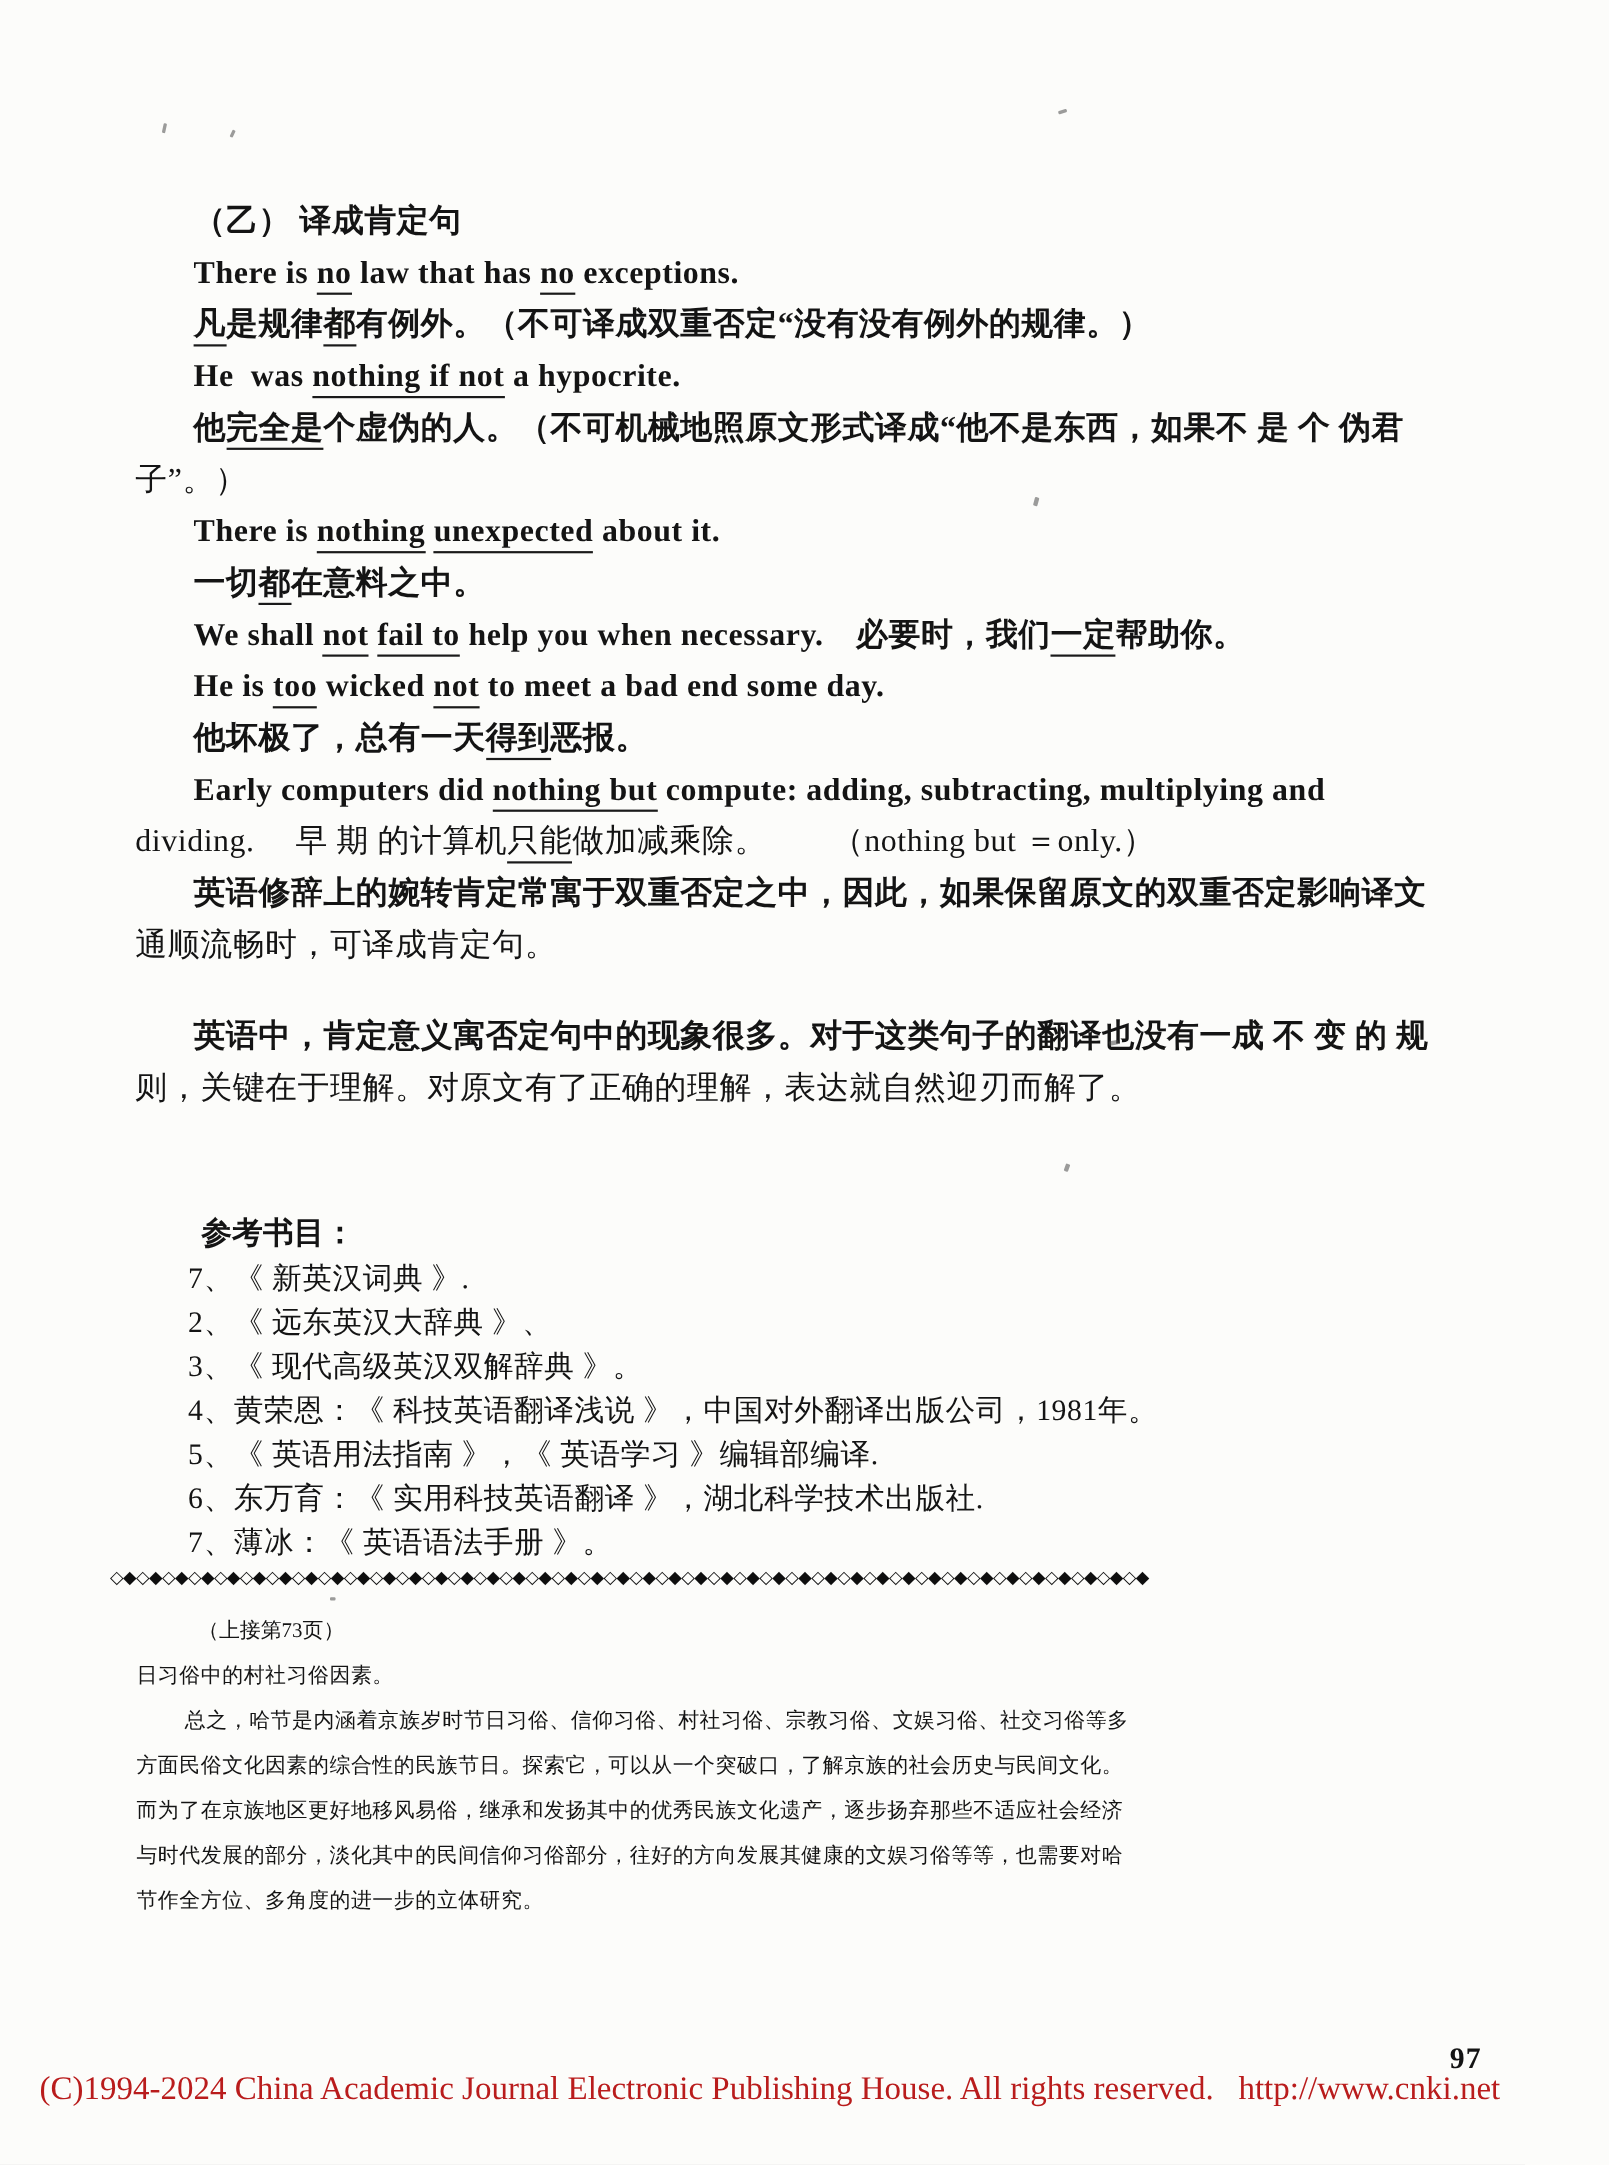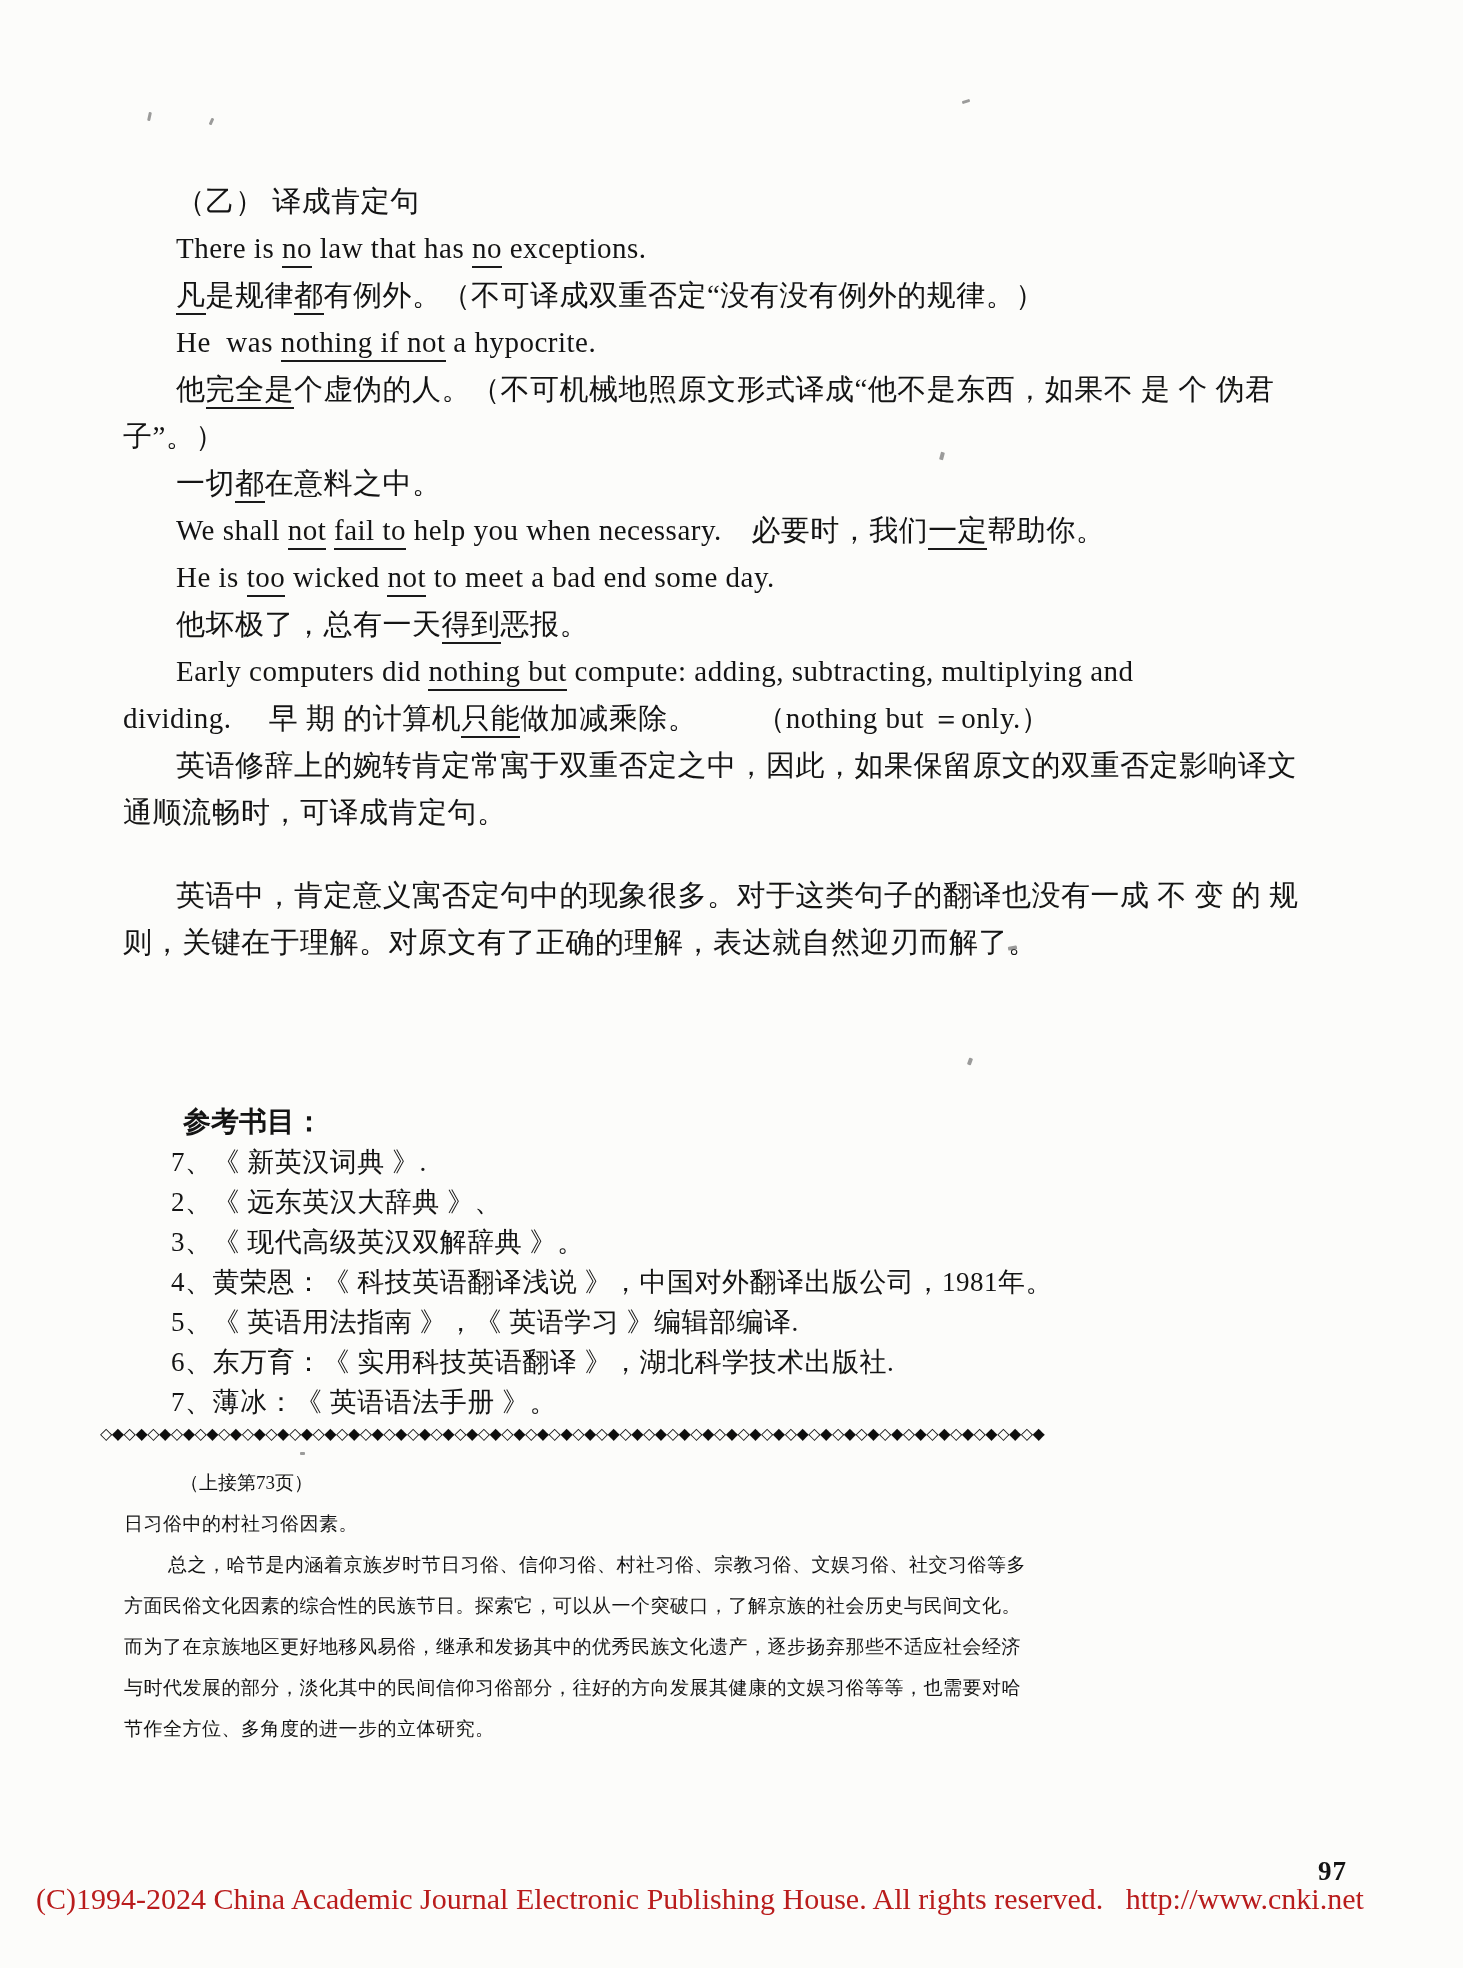--- a/index.html
+++ b/index.html
@@ -9,21 +9,21 @@
     margin:0 auto;
     background:#fcfcfa;
     overflow:hidden;
     font-family:"Liberation Serif","DejaVu Serif",serif;
     color:#141414;
   }
   .block{position:absolute;}
   
   .main{left:123px;top:178px;width:1250px;font-size:29px;}
   .main .line{line-height:47px;min-height:47px;white-space:pre-wrap;letter-spacing:0.5px;}
-  .main .ind{padding-left:53px;}
+  .main .ind{padding-left:53px;font-weight:bold;}
   .main .gap{margin-top:36px;}
   
   .u{border-bottom:2px solid #1a1a1a;padding-bottom:2px;}
   
   .bib{left:123px;top:1102px;width:1250px;font-size:27px;}
   .bib .heading{padding-left:60px;font-weight:bold;font-size:28px;line-height:40px;white-space:pre-wrap;}
   .bib .line{padding-left:48px;line-height:40px;white-space:pre-wrap;letter-spacing:0.5px;}
   
   .separator{left:100px;top:1424px;width:1280px;font-size:16px;letter-spacing:-0.5px;color:#0e0e0e;white-space:nowrap;font-family:"DejaVu Sans",sans-serif;}
   
@@ -49,20 +49,21 @@
 
 <div class="page">
 
   <div class="block main">
       <div class="line ind"><span>（乙） 译成肯定句</span></div>
       <div class="line ind"><span>There is </span><span class="u">no</span><span> law that has </span><span class="u">no</span><span> exceptions.</span></div>
       <div class="line ind"><span class="u">凡</span><span>是规律</span><span class="u">都</span><span>有例外。（不可译成双重否定“没有没有例外的规律。）</span></div>
       <div class="line ind"><span>He  was </span><span class="u">nothing if not</span><span> a hypocrite.</span></div>
       <div class="line ind"><span>他</span><span class="u">完全是</span><span>个虚伪的人。（不可机械地照原文形式译成“他不是东西，如果不 是 个 伪君</span></div>
       <div class="line"><span>子”。）</span></div>
+      <div class="line ind"><span>There is </span><span class="u">nothing</span><span> </span><span class="u">unexpected</span><span> about it.</span></div>
       <div class="line ind"><span>一切</span><span class="u">都</span><span>在意料之中。</span></div>
       <div class="line ind"><span>We shall </span><span class="u">not</span><span> </span><span class="u">fail to</span><span> help you when necessary.　必要时，我们</span><span class="u">一定</span><span>帮助你。</span></div>
       <div class="line ind"><span>He is </span><span class="u">too</span><span> wicked </span><span class="u">not</span><span> to meet a bad end some day.</span></div>
       <div class="line ind"><span>他坏极了，总有一天</span><span class="u">得到</span><span>恶报。</span></div>
       <div class="line ind"><span>Early computers did </span><span class="u">nothing but</span><span> compute: adding, subtracting, multiplying and</span></div>
       <div class="line"><span>dividing.　 早 期 的计算机</span><span class="u">只能</span><span>做加减乘除。　　（nothing but ＝only.）</span></div>
       <div class="line ind"><span>英语修辞上的婉转肯定常寓于双重否定之中，因此，如果保留原文的双重否定影响译文</span></div>
       <div class="line"><span>通顺流畅时，可译成肯定句。</span></div>
       <div class="line ind gap"><span>英语中，肯定意义寓否定句中的现象很多。对于这类句子的翻译也没有一成 不 变 的 规</span></div>
       <div class="line"><span>则，关键在于理解。对原文有了正确的理解，表达就自然迎刃而解了。</span></div>

